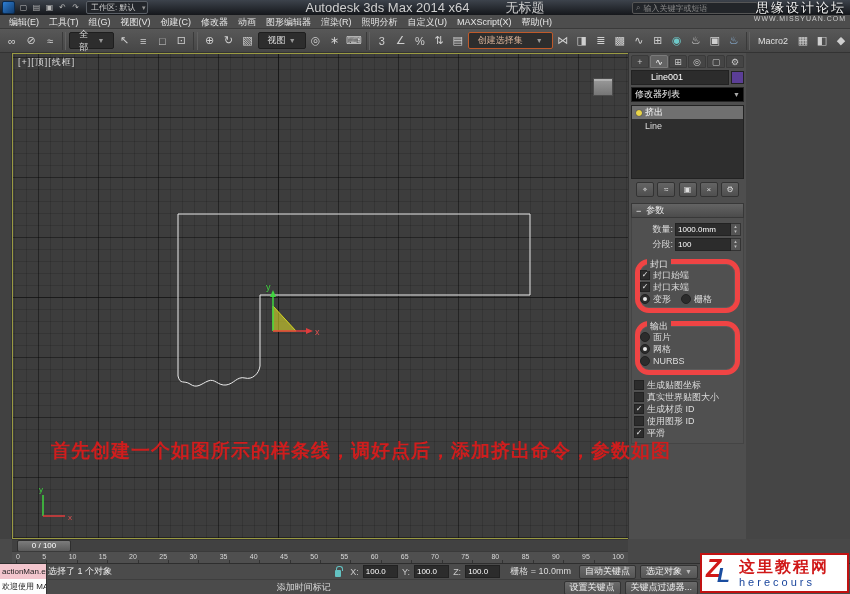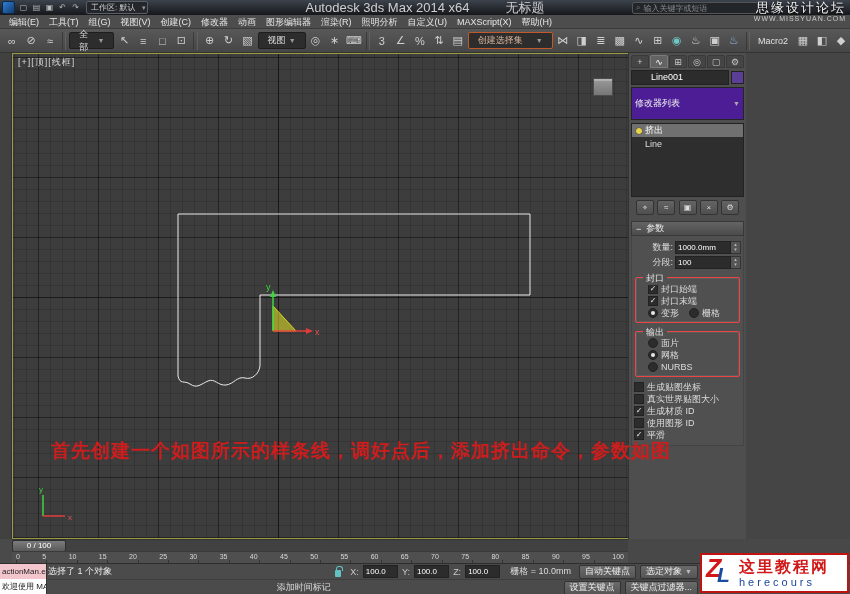--- a/index.html
+++ b/index.html
@@ -65,58 +65,58 @@
   
   .panel{position:absolute;left:628px;top:53px;width:118px;height:486px;background:#4e4e4e;
     border-left:1px solid #333;box-sizing:border-box;padding:2px;font-size:9px}
   .ptabs{display:flex;gap:1px;height:13px;margin-bottom:3px}
   .ptab{flex:1;display:flex;align-items:center;justify-content:center;background:#454545;border:1px solid #3a3a3a;
     color:#c8c8c8;font-size:9px;border-radius:2px 2px 0 0}
   .ptab.active{background:#636363;border-color:#7a7a7a;color:#fff}
   .namerow{display:flex;align-items:center;gap:2px;height:13px;margin-bottom:3px}
   .namefld{flex:1;height:13px;line-height:13px;background:#2c2c2c;border:1px solid #222;color:#fff;padding-left:19px}
   .swatch{width:11px;height:11px;background:#5b3e96;border:1px solid #222}
-  .moddd{height:13px;background:#4c1d95;border:1px solid #242424;display:flex;align-items:center;
-    justify-content:space-between;padding:9px 3px;margin-bottom:3px;color:#eee}
+  .moddd{height:13px;background:#000000;border:1px solid #242424;display:flex;align-items:center;
+    justify-content:space-between;padding:0 3px;margin-bottom:3px;color:#eee}
   .moddd .car{font-size:7px;color:#aaa}
   .stackbox{height:72px;background:#2e2e2e;border:1px solid #222;margin-bottom:3px;overflow:hidden}
   .srow{height:13px;display:flex;align-items:center;padding-left:4px;gap:3px;color:#ddd}
   .srow.selected{background:#707070;color:#fff}
   .srow .bulb{width:6px;height:6px;border-radius:50%;background:#e8d44a;box-shadow:0 0 1px #000;visibility:hidden}
   .srow.bulb .bulb{visibility:visible}
   .stackbtns{display:flex;justify-content:space-between;padding:0 5px;margin-bottom:6px}
   .sbtn{width:16px;height:13px;display:flex;align-items:center;justify-content:center;
     background:linear-gradient(#646464,#4f4f4f);border:1px solid #333;border-radius:2px;color:#ddd;font-size:8px}
   .rollhead{height:13px;background:linear-gradient(#646464,#4b4b4b);border:1px solid #383838;
     display:flex;align-items:center;gap:5px;padding-left:4px;color:#f0f0f0}
   .rollbody{border:1px solid #444;border-top:none;background:#505050;padding:3px 2px 4px}
   .prow{display:flex;align-items:center;justify-content:flex-end;gap:2px;margin:2px 0}
   .plabel{color:#ddd}
   .fld{display:flex;align-items:stretch}
   .num{width:50px;height:11px;line-height:11px;background:#2c2c2c;border:1px solid #222;color:#fff;
     padding:0 2px;font-size:8px;overflow:hidden}
   .spin{width:9px;display:flex;flex-direction:column;border:1px solid #333;border-left:none;background:#555}
   .spin::before{content:"▴";font-size:5px;line-height:5px;text-align:center;color:#bbb}
   .spin::after{content:"▾";font-size:5px;line-height:5px;text-align:center;color:#bbb}
-  .pgroup{border:1px solid #ef4444;box-shadow:inset 0 0 0 1px #5c5c5c;border-radius:2px;
-    margin:8px 1px 4px;padding:5px 12px 3px;position:relative}
+  .pgroup{border:5px solid #ef4444;box-shadow:inset 0 0 0 1px #5c5c5c;border-radius:14px;
+    margin:8px 1px 4px;padding:5px 0 3px;position:relative}
   .gtitle{position:absolute;top:-6px;left:7px;background:#505050;padding:0 3px;color:#e8e8e8}
   .chkrow,.optrow{display:flex;align-items:center;gap:3px;height:12px;color:#ddd}
   .chkrow.indent{}
   .cb{width:8px;height:8px;background:#2c2c2c;border:1px solid #222;display:flex;align-items:center;
     justify-content:center;color:#fff;font-size:8px;line-height:8px}
   .chkrow.on .cb::after{content:"✓";color:#e8e8e8;font-size:8px}
   .rb{width:8px;height:8px;border-radius:50%;background:#2c2c2c;border:1px solid #222;position:relative}
   .optrow.on .rb::after{content:"";position:absolute;inset:2px;border-radius:50%;background:#e8e8e8}
   .optpair{display:flex;gap:10px}
   .rightvoid{position:absolute;left:746px;top:53px;width:104px;height:486px;background:#454545}
   
   .timeslider{position:absolute;left:12px;top:539px;width:616px;height:12px;background:#414141;
     border-top:1px solid #333;display:flex;align-items:center;box-sizing:border-box}
-  .tshandle{width:52px;height:10px;line-height:10px;text-align:center;font-size:8px;color:#fff;
+  .tshandle{margin-left:5px;width:52px;height:10px;line-height:10px;text-align:center;font-size:8px;color:#fff;
     background:linear-gradient(#7c7c7c,#5a5a5a);border:1px solid #2e2e2e;border-radius:2px}
   .ruler{position:absolute;left:12px;top:551px;width:616px;height:12px;background:#4f4f4f;
     border-top:1px solid #3a3a3a;box-sizing:border-box}
   .ruler::after{content:"";position:absolute;left:4px;right:4px;bottom:0;height:3px;
     background:repeating-linear-gradient(90deg,#333 0 1px,transparent 1px 30.4px)}
   .ticks{display:flex;justify-content:space-between;padding:0 4px;font-size:7px;color:#d8d8d8;line-height:9px}
   .voidBR{position:absolute;left:628px;top:539px;width:222px;height:24px;background:#484848}
   
   .statusbar{position:absolute;left:0;top:563px;width:850px;height:31px;background:#4b4b4b;border-top:1px solid #2e2e2e;box-sizing:border-box}
   .listener{position:absolute;left:0;top:0;width:47px;height:31px;border-right:1px solid #333;box-sizing:border-box}

